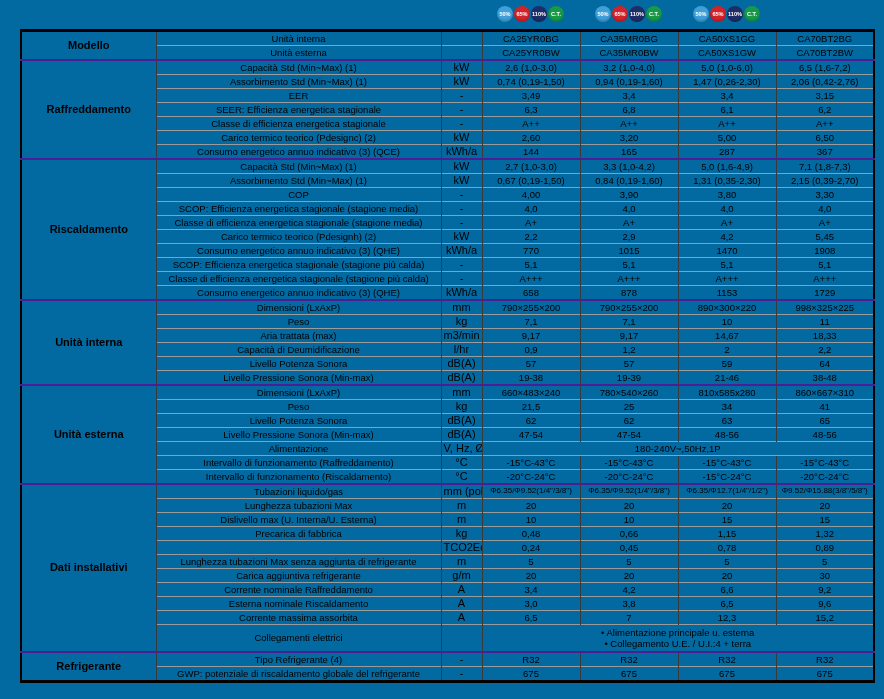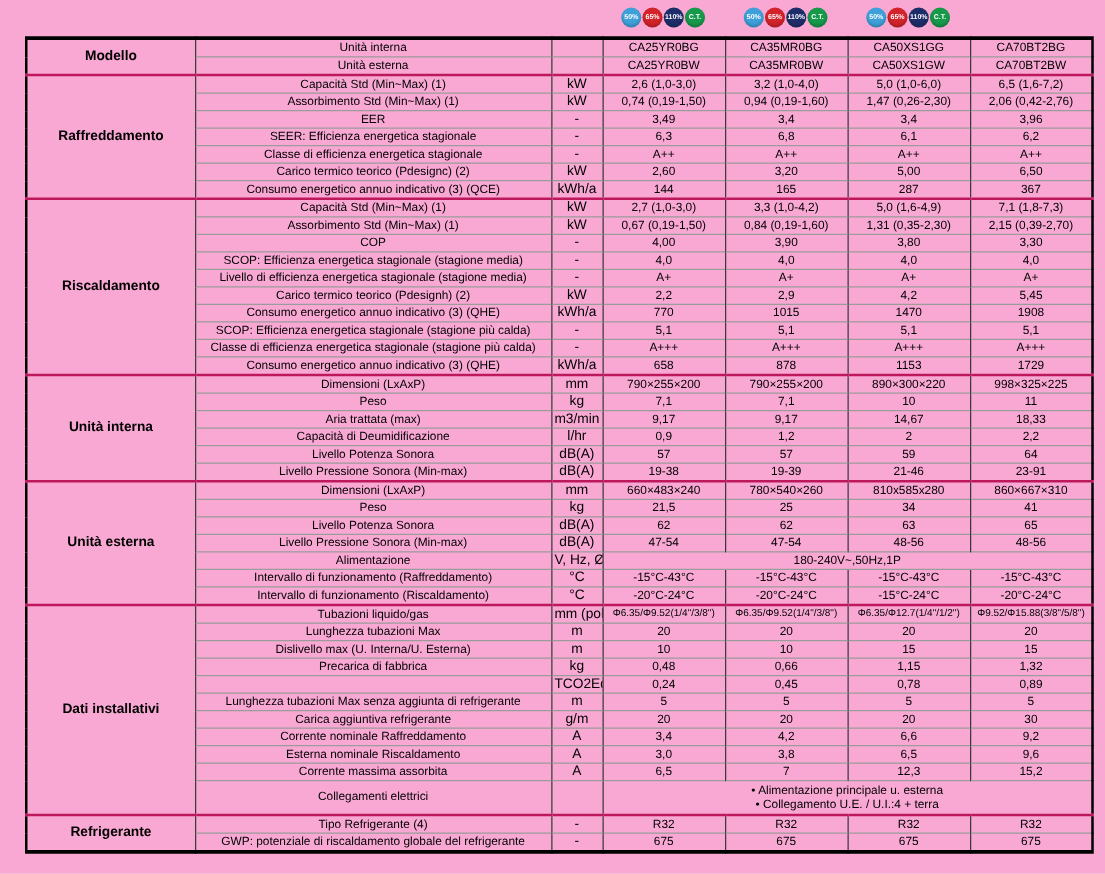--- a/index.html
+++ b/index.html
@@ -1,30 +1,30 @@
 <!DOCTYPE html>
 <html><head>
 <meta charset="utf-8">
 <style>
   html,body{margin:0;padding:0;background:#fff;}
   body{width:884px;height:699px;font-family:"Liberation Sans",sans-serif;color:#000;overflow:hidden;}
-  .page{position:relative;width:884px;height:699px;background:#f9a8d4;}
+  .page{position:relative;width:884px;height:699px;background:#0369a1;}
 
   
   .badge-group{position:absolute;top:6px;display:flex;align-items:center;}
   .badge{display:flex;align-items:center;justify-content:center;width:16px;height:16px;
          border-radius:50%;color:#fff;font-weight:bold;font-size:5.6px;margin-right:1px;
          box-shadow:inset 0 -2px 2px rgba(0,0,0,.18);letter-spacing:0;}
 
   
   table.spec{position:absolute;top:29px;left:20px;width:855px;border-collapse:collapse;
              table-layout:fixed;border:2px solid #000;border-top-width:3px;border-bottom-width:3px;}
   td{border-left:1px solid #3a3a3a;border-top:1px solid #9b9b9b;font-size:9.5px;height:13px;
      text-align:center;padding:0 2px;line-height:1.05;white-space:nowrap;overflow:hidden;}
-  tr.sec-start td{border-top:2px solid #be185d;}
+  tr.sec-start td{border-top:2px solid #4c1d95;}
   td.sec{font-weight:bold;font-size:11px;border-left:none;white-space:normal;}
   td.unit{font-size:11px;}
   td.val.small{font-size:8px;}
   tr.tall td{height:26px;}
   td.spanv div{line-height:11px;}
 </style>
 </head>
 <body>
 
 <div class="page">
@@ -92,21 +92,21 @@
           <td class="val">0,94 (0,19-1,60)</td>
           <td class="val">1,47 (0,26-2,30)</td>
           <td class="val">2,06 (0,42-2,76)</td>
         </tr>
         <tr>
           <td class="param">EER</td>
           <td class="unit">-</td>
           <td class="val">3,49</td>
           <td class="val">3,4</td>
           <td class="val">3,4</td>
-          <td class="val">3,96</td>
+          <td class="val">3,15</td>
         </tr>
         <tr>
           <td class="param">SEER: Efficienza energetica stagionale</td>
           <td class="unit">-</td>
           <td class="val">6,3</td>
           <td class="val">6,8</td>
           <td class="val">6,1</td>
           <td class="val">6,2</td>
         </tr>
         <tr>
@@ -160,21 +160,21 @@
         </tr>
         <tr>
           <td class="param">SCOP: Efficienza energetica stagionale (stagione media)</td>
           <td class="unit">-</td>
           <td class="val">4,0</td>
           <td class="val">4,0</td>
           <td class="val">4,0</td>
           <td class="val">4,0</td>
         </tr>
         <tr>
-          <td class="param">Livello di efficienza energetica stagionale (stagione media)</td>
+          <td class="param">Classe di efficienza energetica stagionale (stagione media)</td>
           <td class="unit">-</td>
           <td class="val">A+</td>
           <td class="val">A+</td>
           <td class="val">A+</td>
           <td class="val">A+</td>
         </tr>
         <tr>
           <td class="param">Carico termico teorico (Pdesignh) (2)</td>
           <td class="unit">kW</td>
           <td class="val">2,2</td>
@@ -254,21 +254,21 @@
           <td class="val">57</td>
           <td class="val">59</td>
           <td class="val">64</td>
         </tr>
         <tr>
           <td class="param">Livello Pressione Sonora (Min-max)</td>
           <td class="unit">dB(A)</td>
           <td class="val">19-38</td>
           <td class="val">19-39</td>
           <td class="val">21-46</td>
-          <td class="val">23-91</td>
+          <td class="val">38-48</td>
         </tr>
         <tr class="sec-start">
           <td class="sec" rowspan="7">Unità esterna</td>
           <td class="param">Dimensioni (LxAxP)</td>
           <td class="unit">mm</td>
           <td class="val">660×483×240</td>
           <td class="val">780×540×260</td>
           <td class="val">810x585x280</td>
           <td class="val">860×667×310</td>
         </tr>

